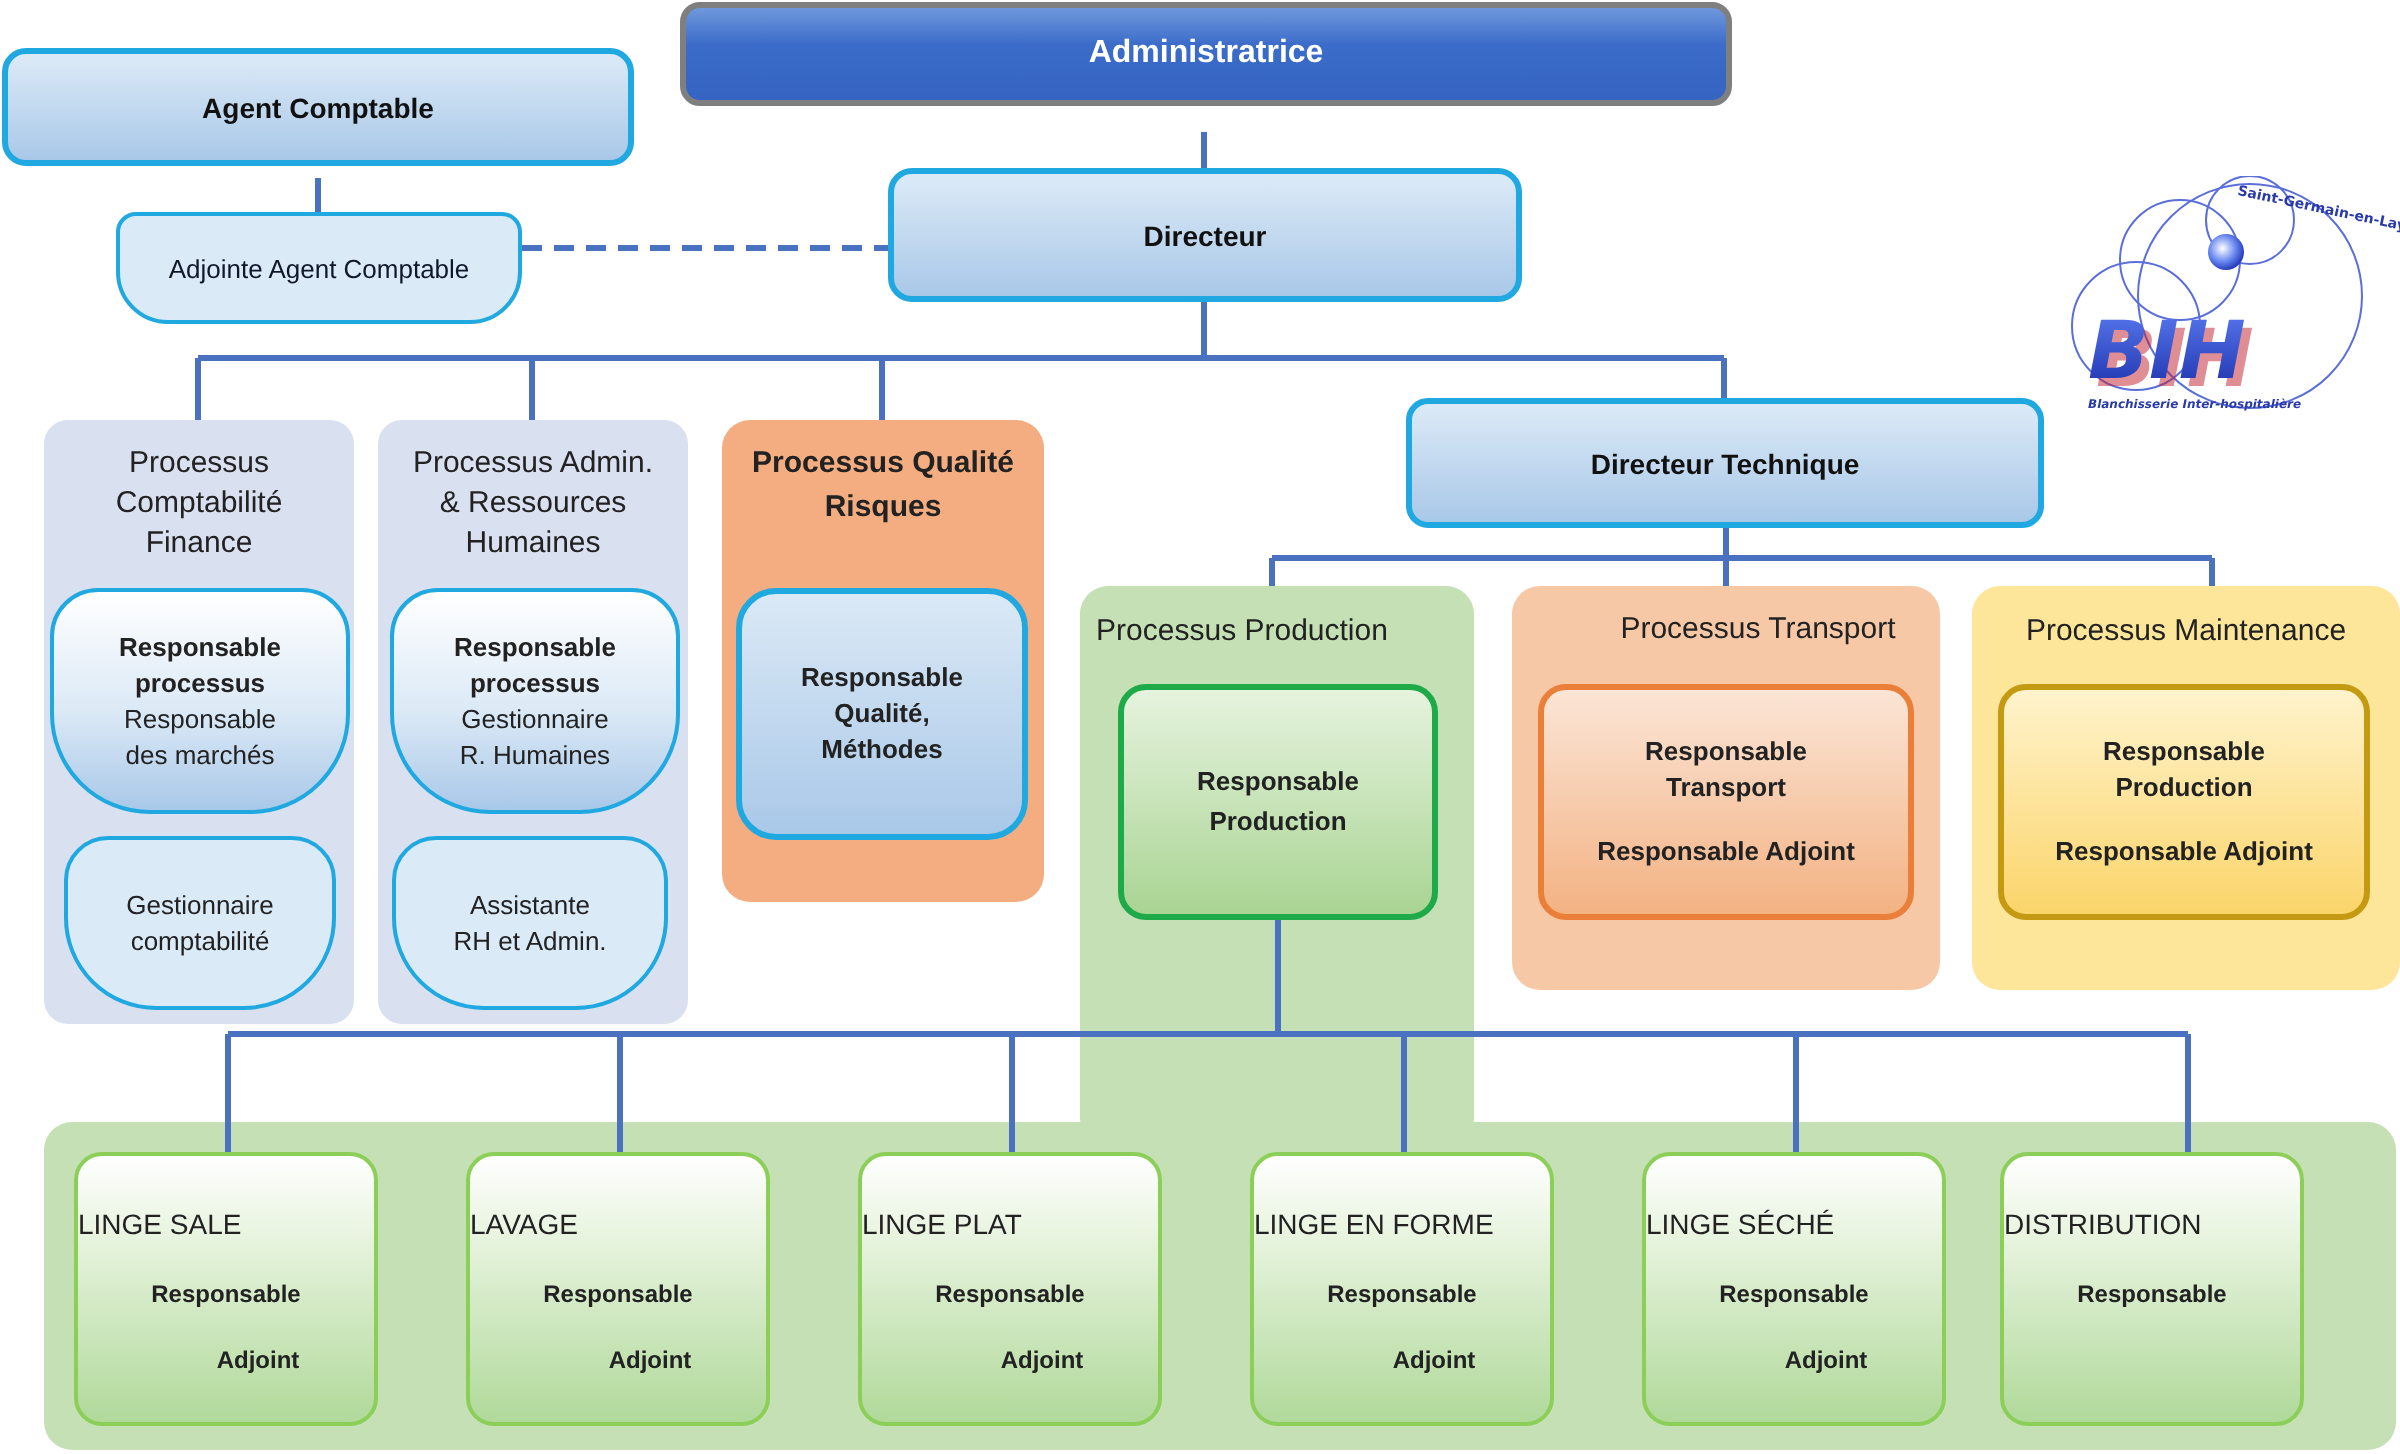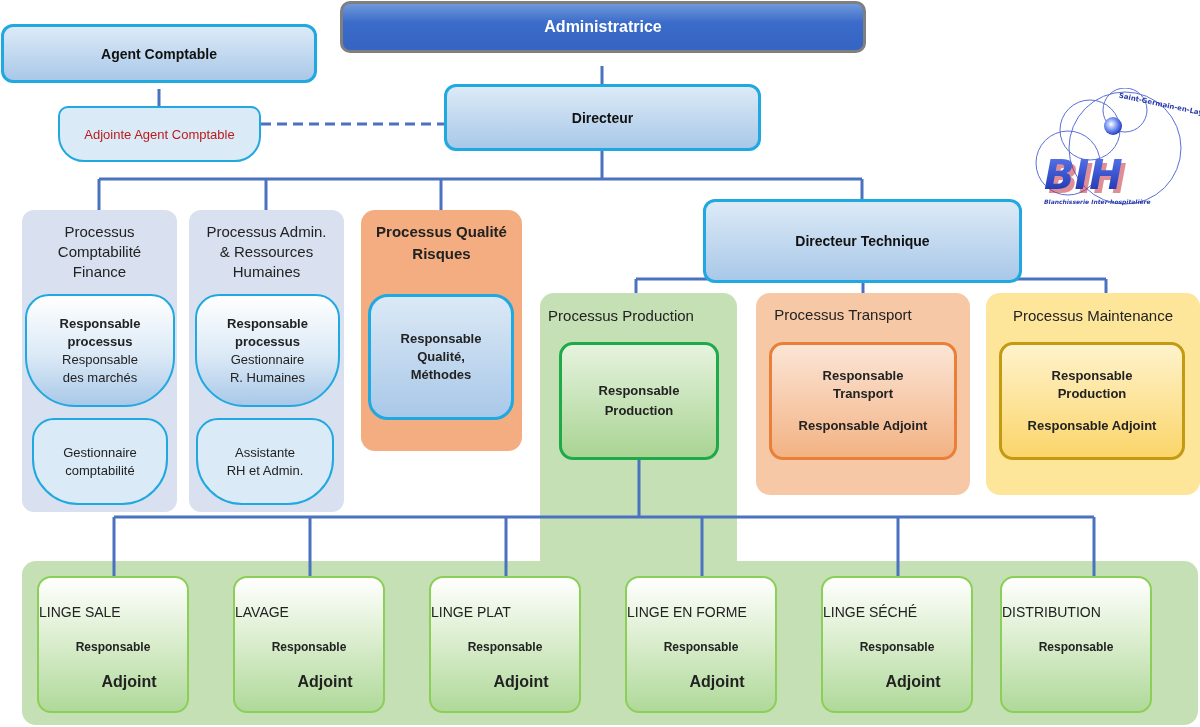--- a/index.html
+++ b/index.html
@@ -23,21 +23,21 @@
     border: 3px solid #7f7f7f;
     border-radius: 10px;
     background: linear-gradient(to bottom, #6f98dc 0%, #3b6cc9 40%, #3564c2 100%);
     color: #fff; font-weight: bold; font-size: 16px;
     z-index: 3;
   }
   .adjointe-box {
     border: 2px solid #20a8e0;
     border-radius: 10px 10px 26px 26px;
     background: #dbeaf7;
-    font-size: 13px; color: #b91c1c;
+    font-size: 13px; color: #0f172a;
     z-index: 3;
   }
   .panel-grey { background: #d9e1f0; border-radius: 12px; z-index: 1; }
   .panel-orange { background: #f3ad80; border-radius: 14px; z-index: 1; }
   .panel-green { background: #c4e0b4; border-radius: 14px; z-index: 1; }
   .panel-peach { background: #f7c8a6; border-radius: 14px; z-index: 1; }
   .panel-yellow { background: #fde59a; border-radius: 14px; z-index: 1; }
 
   .panel-title { font-size: 15px; color: #222; line-height: 20px; text-align: center; z-index: 3; }
 
@@ -85,21 +85,21 @@
   }
   .atelier-box {
     border: 2px solid #8ccf58;
     border-radius: 14px;
     background: linear-gradient(to bottom, #ffffff 0%, #e4f2da 35%, #b0d99a 100%);
     z-index: 3;
     width: 152px; height: 137px; top: 576px;
   }
   .atelier-name { position: absolute; top: 26px; left: 0; right: 0; font-size: 14px; color: #222; }
   .atelier-resp { position: absolute; top: 62px; left: 0; right: 0; text-align: center; font-size: 12px; font-weight: bold; color: #222; }
-  .atelier-adj { position: absolute; top: 95px; left: 0; right: 0; text-align: center; font-size: 16px; font-weight: bold; color: #222; padding-left: 32px; }
+  .atelier-adj { position: absolute; top: 95px; left: 0; right: 0; text-align: center; font-size: 12px; font-weight: bold; color: #222; padding-left: 32px; }
 
   .b { font-weight: bold; }
 
   
   .logo { left: 1030px; top: 88px; width: 170px; height: 122px; z-index: 3; }
 </style>
 </head>
 <body>
 
 <div class="abs panel-grey" style="left:22px;top:210px;width:155px;height:302px;"></div>
@@ -151,21 +151,21 @@
 </div>
 
 <div class="abs adjointe-box center" style="left:58px;top:106px;width:203px;height:56px;">
   <span>Adjointe Agent Comptable</span>
 </div>
 
 <div class="abs blue-box center" style="left:444px;top:84px;width:317px;height:67px;">
   <span>Directeur</span>
 </div>
 
-<div class="abs blue-box center" style="left:703px;top:199px;width:319px;height:84px;">
+<div class="abs blue-box center" style="left:703px;top:199px;width:319px;height:65px;border-radius:11px;">
   <span>Directeur Technique</span>
 </div>
 
 <div class="abs logo">
   <svg width="170" height="122" viewBox="0 0 170 122">
     <defs>
       <radialGradient id="orb" cx="40%" cy="40%" r="60%">
         <stop offset="0%" stop-color="#ffffff"></stop>
         <stop offset="60%" stop-color="#6a8af0"></stop>
         <stop offset="100%" stop-color="#2a40c0"></stop>
@@ -228,21 +228,21 @@
   <div>Qualité,</div>
   <div>Méthodes</div>
 </div>
 
 <div class="abs panel-title" style="left:540px;top:306px;width:162px;">Processus Production</div>
 <div class="abs prod-inner center" style="left:559px;top:342px;width:160px;height:118px;">
   <div>Responsable</div>
   <div>Production</div>
 </div>
 
-<div class="abs panel-title" style="left:736px;top:305px;width:214px;">Processus Transport</div>
+<div class="abs panel-title" style="left:772px;top:305px;width:214px;">Processus Transport</div>
 <div class="abs transport-inner center" style="left:769px;top:342px;width:188px;height:118px;">
   <div>Responsable</div>
   <div>Transport</div>
   <div style="height:14px;"></div>
   <div>Responsable Adjoint</div>
 </div>
 
 <div class="abs panel-title" style="left:986px;top:306px;width:214px;">Processus Maintenance</div>
 <div class="abs maint-inner center" style="left:999px;top:342px;width:186px;height:118px;">
   <div>Responsable</div>

